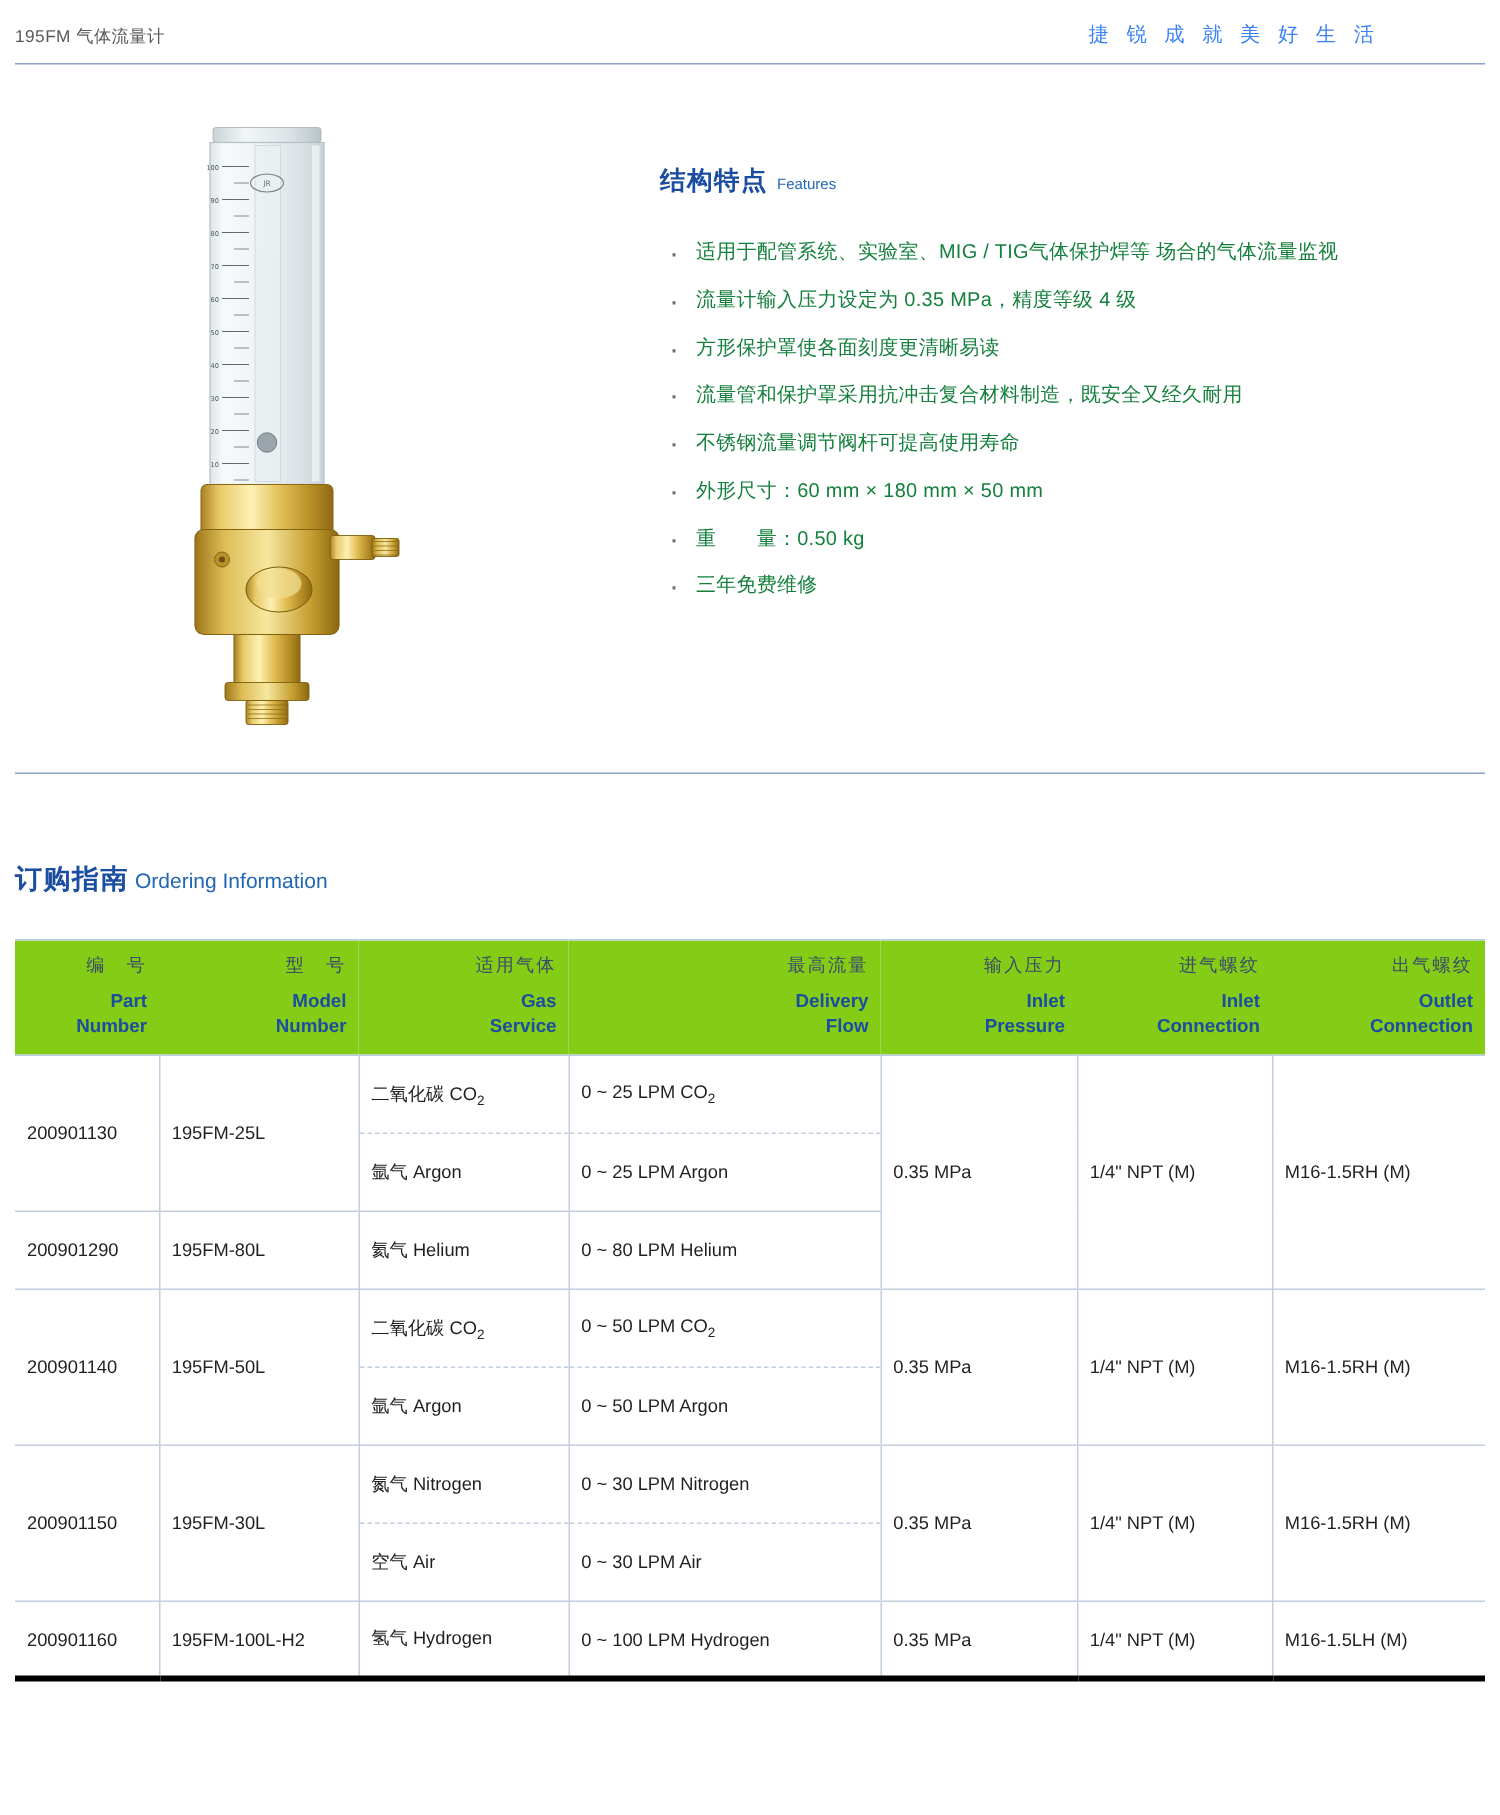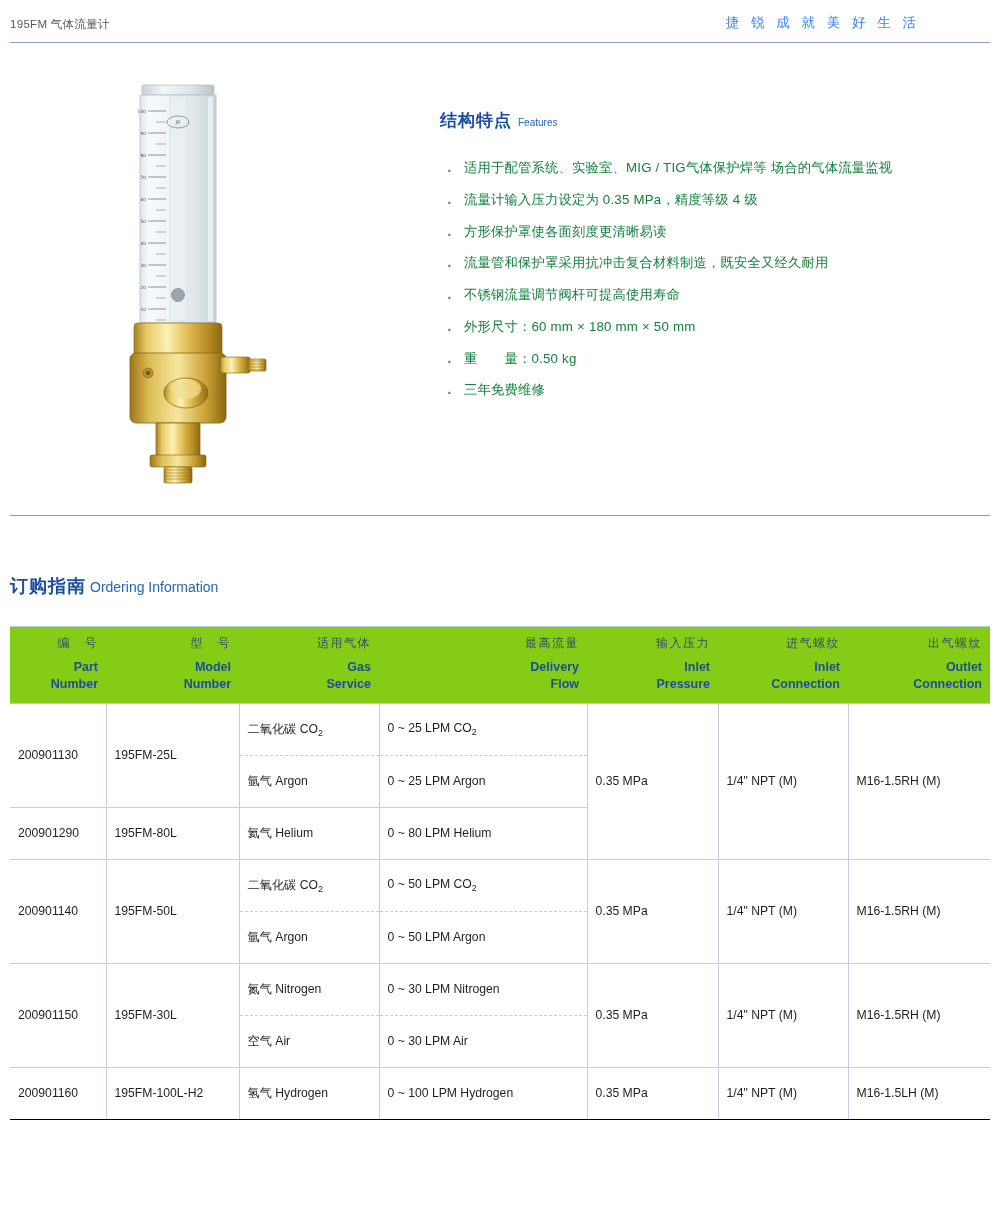--- a/index.html
+++ b/index.html
@@ -172,21 +172,21 @@
     border-bottom: 1px solid #c3cfe0;
     border-right: 1px solid #c3cfe0;
     font-size: 12.2px;
     color: #231f20;
     padding: 8px;
     vertical-align: middle;
     height: 52px;
   }
   tbody td.last { border-right: none; }
   tbody td.dashed-b { border-bottom: 1px dashed #c3cfe0; }
-  tbody tr.last-row td { border-bottom: 1px solid #000000; }
+  tbody tr.last-row td { border-bottom: 4px solid #000000; }
   sub { font-size: 9px; }
 
   
   .fm-svg { display:block; }
 </style>
 </head>
 <body>
 
 <div class="page-header">
   <div class="header-row">

